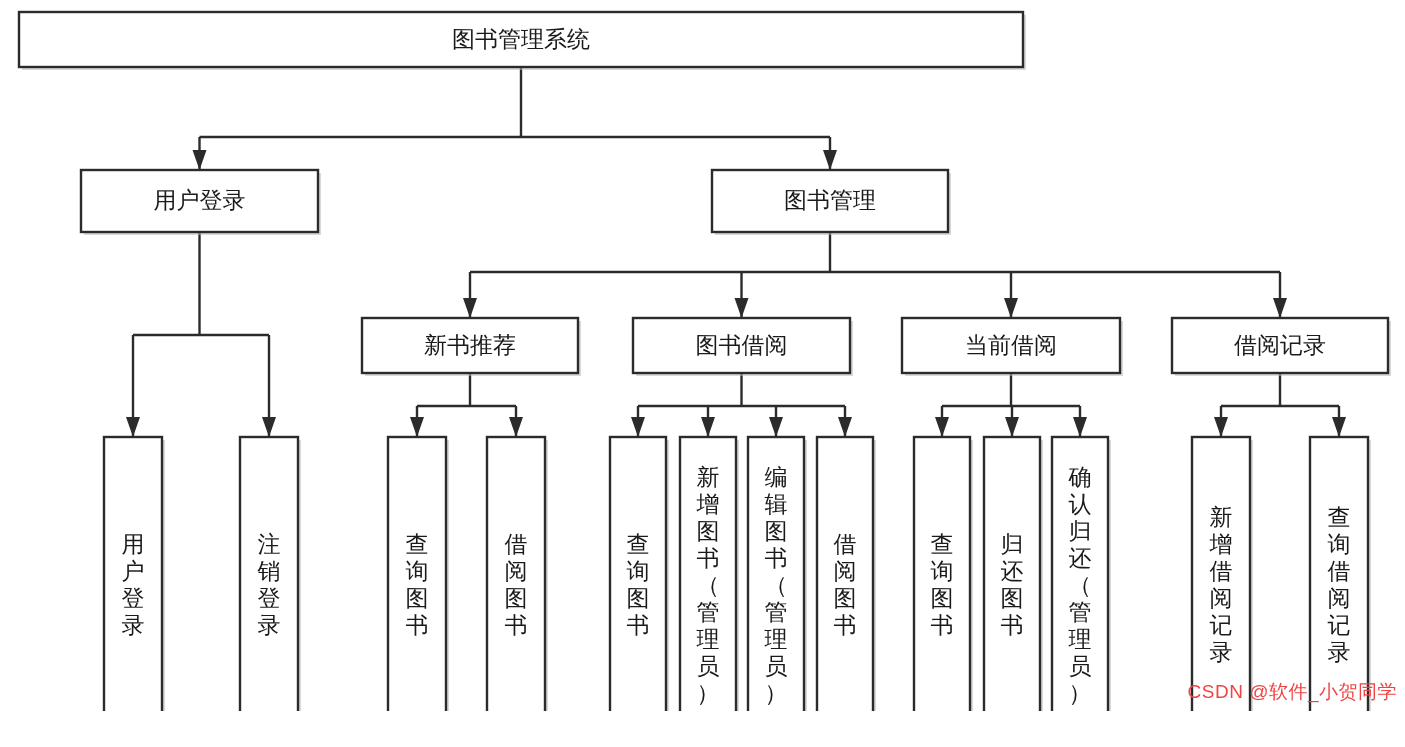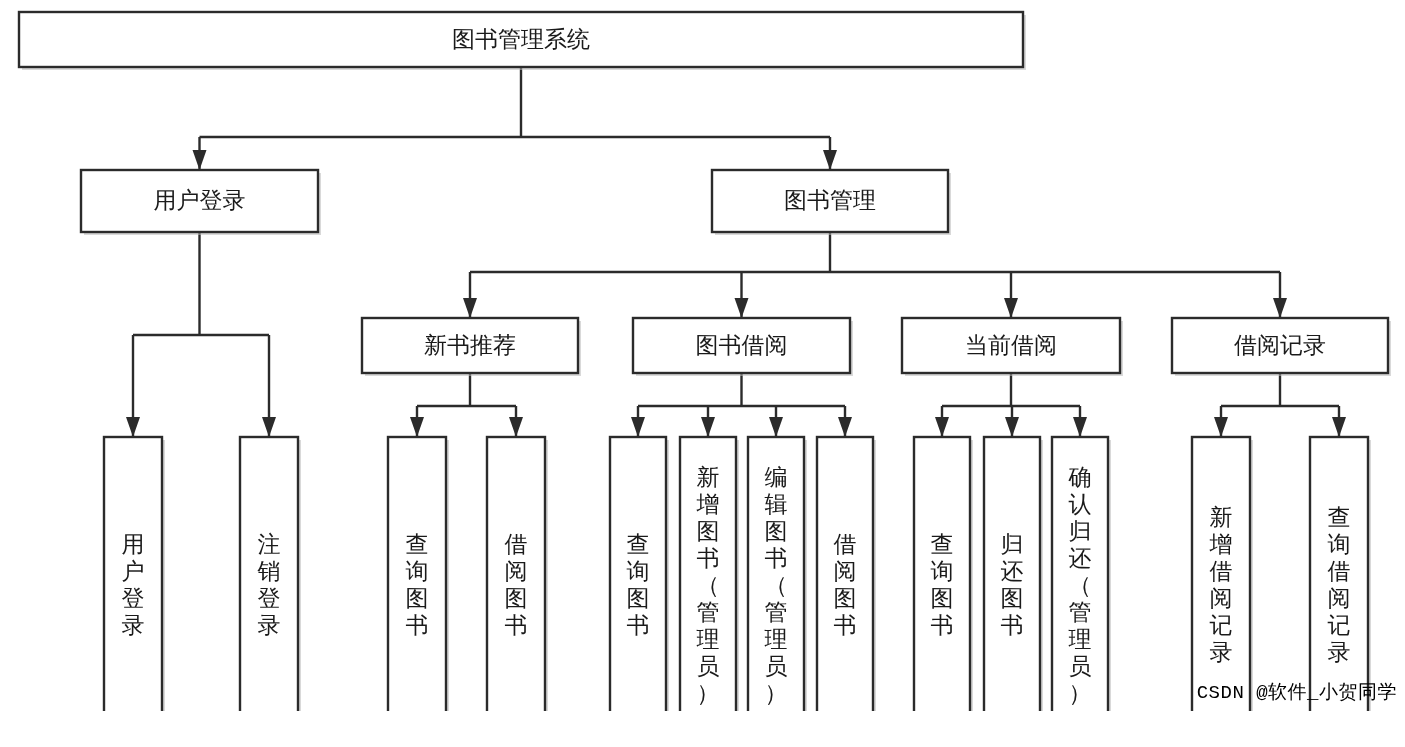--- a/index.html
+++ b/index.html
@@ -54,23 +54,23 @@
   .node-label-v {
     font-family: "Liberation Sans", "DejaVu Sans", sans-serif;
     font-size: 23px;
     fill: #1a1a1a;
     text-anchor: middle;
   }
   .watermark {
     position: absolute;
     right: 8px;
     bottom: 6px;
-    font-family: Liberation Mono, monospace;
+    font-family: Liberation Sans, sans-serif;
     font-size: 19px;
-    color: #000000;
+    color: #ef4444;
     letter-spacing: 0.5px;
     white-space: nowrap;
     user-select: none;
   }
 </style>
 </head>
 <body>
 
 <div id="diagram-root">
   <svg class="tree-canvas" id="tree-canvas" viewBox="0 0 1405 747" xmlns="http://www.w3.org/2000/svg">

